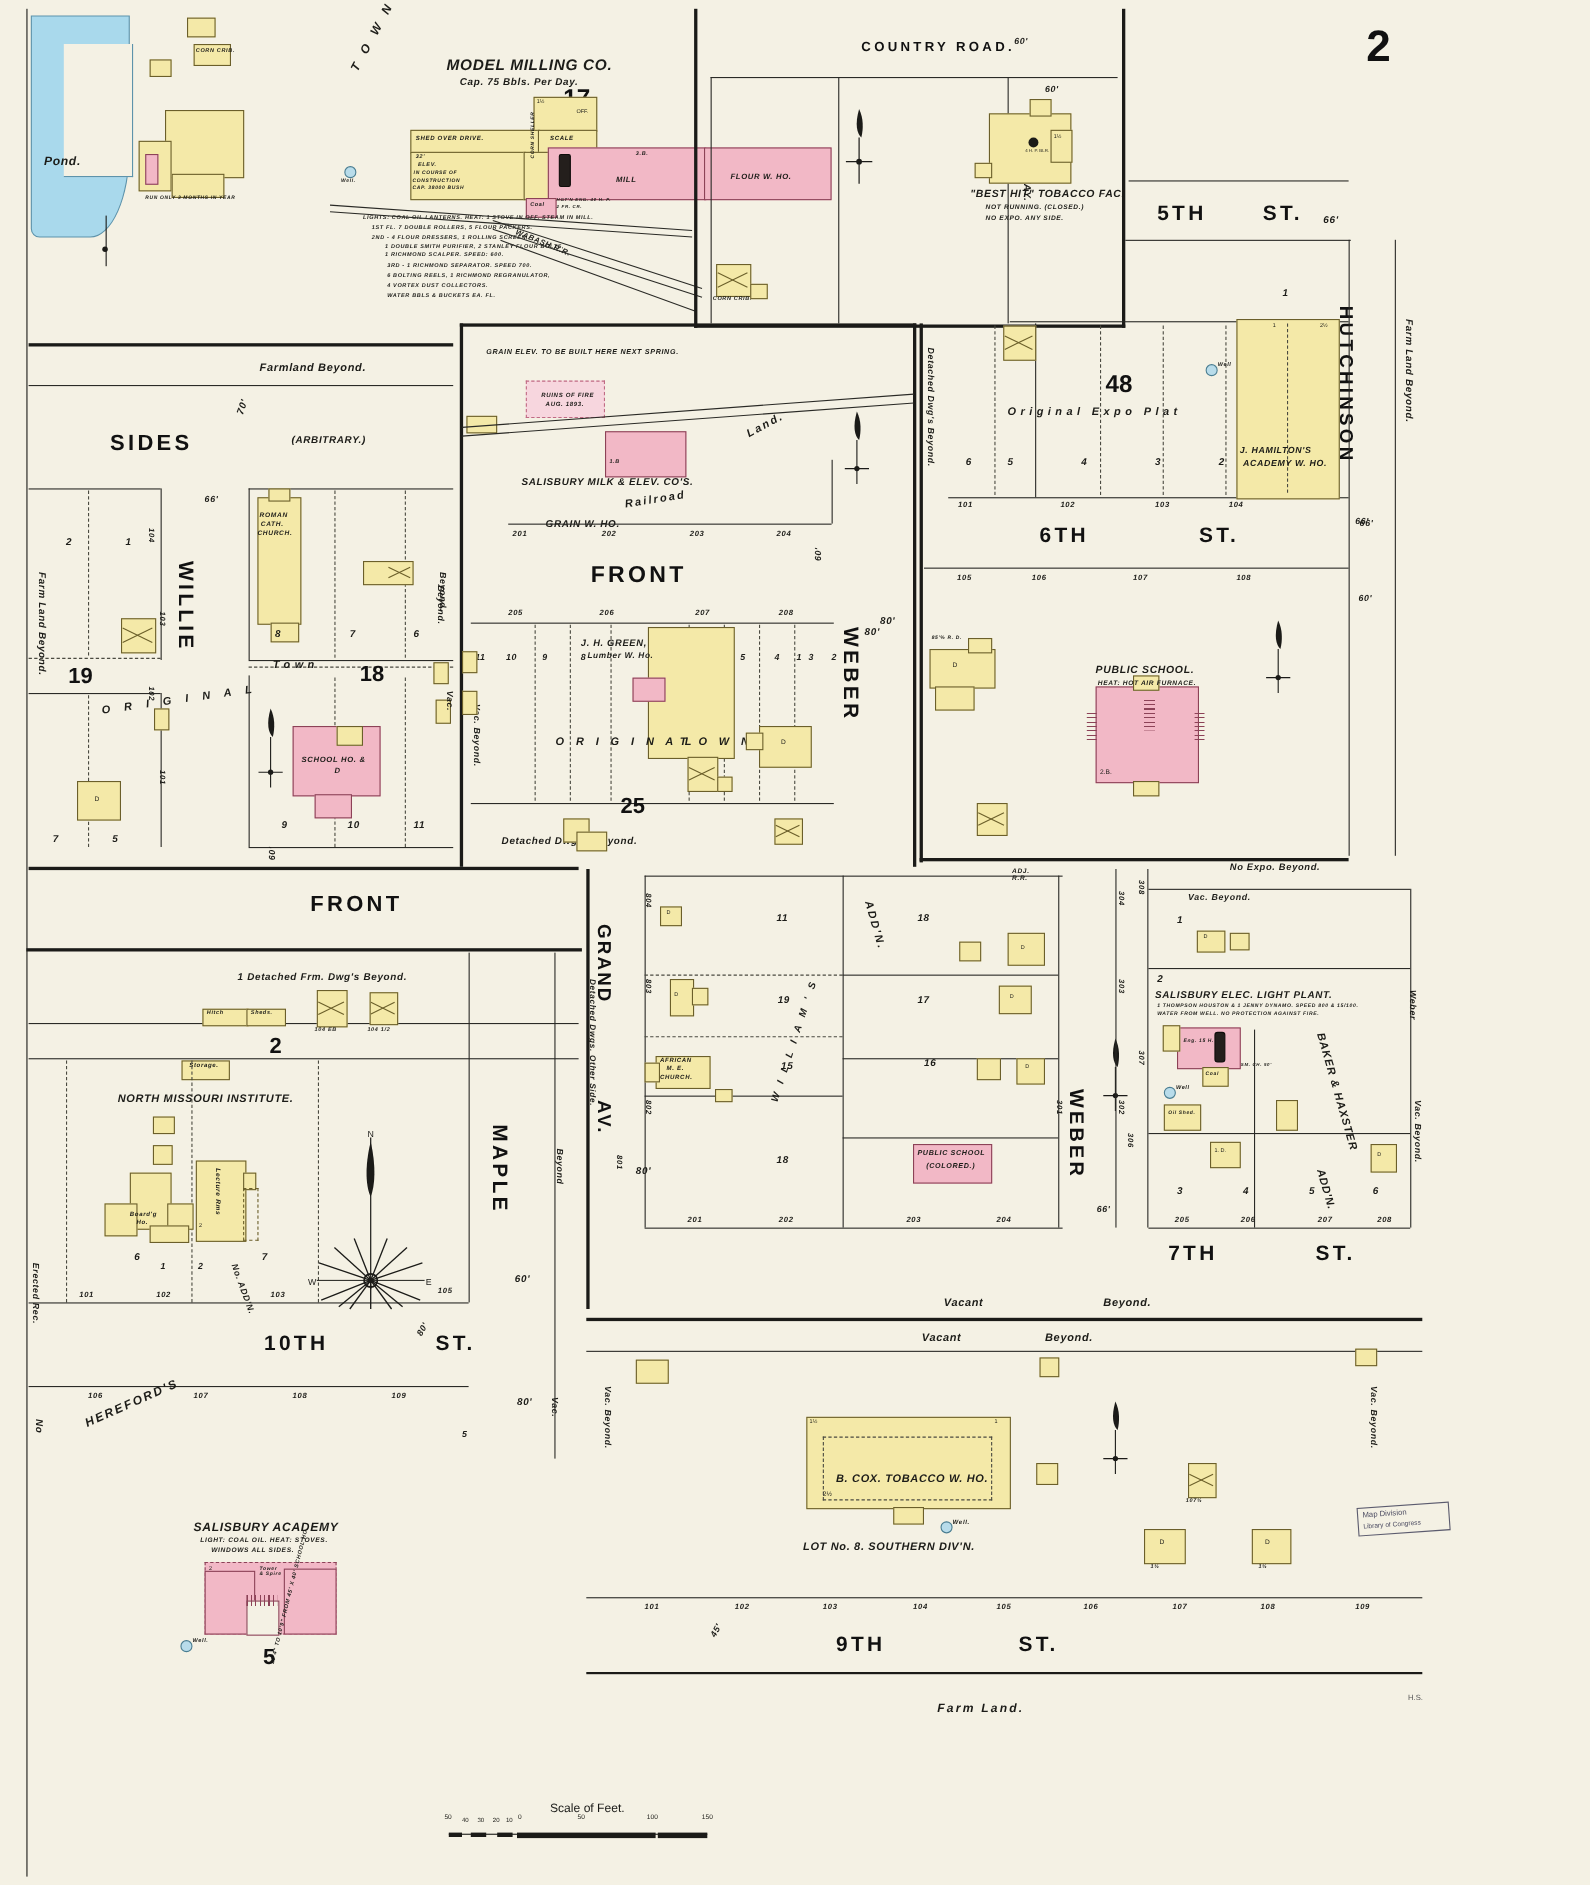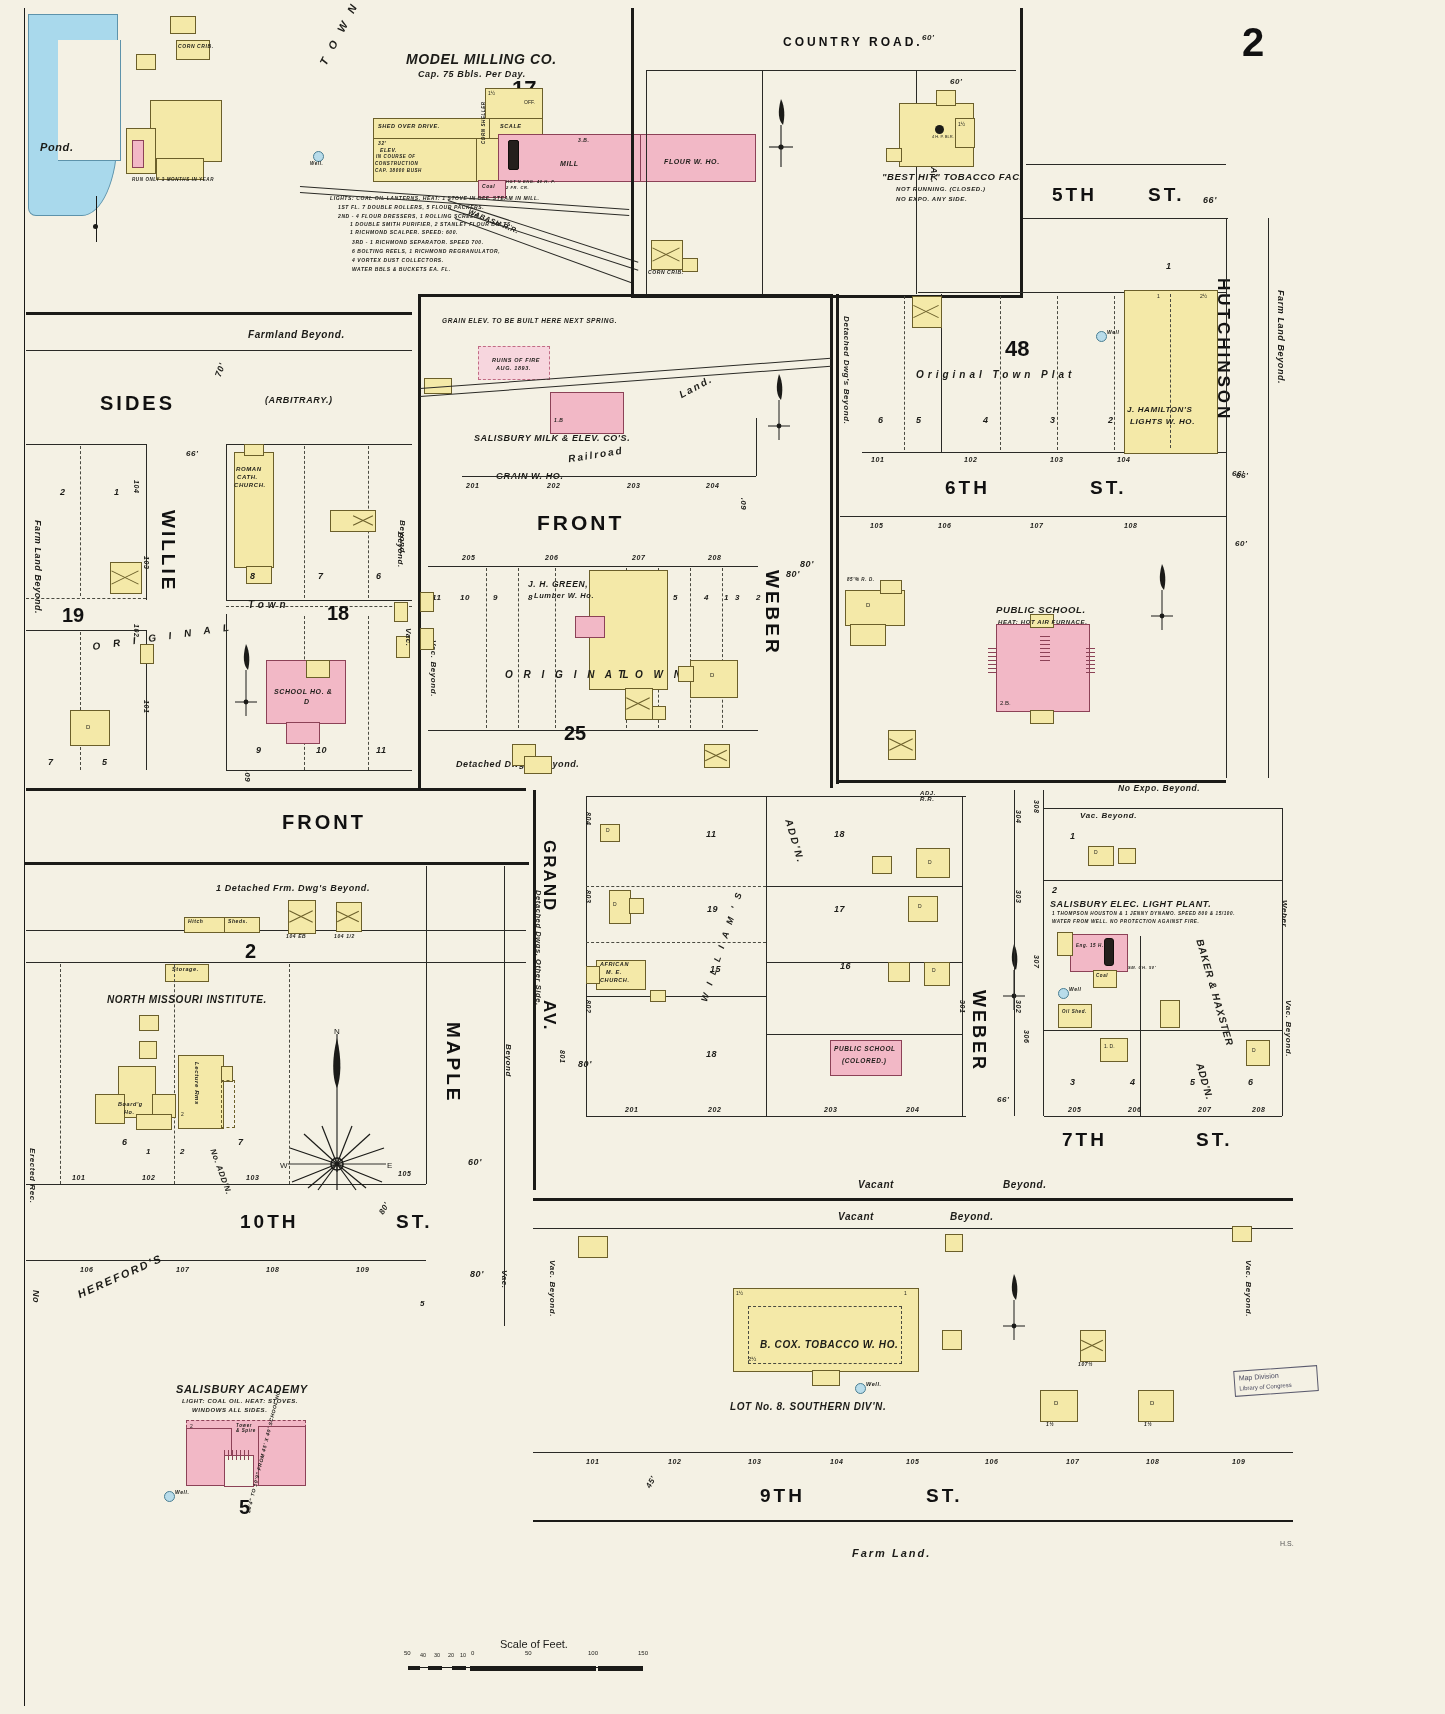--- a/index.html
+++ b/index.html
@@ -172,21 +172,21 @@
   <div class="ln" style="left:1023px;top:218px;width:205px;height:1px;"></div>
 
   <div class="txt stname" style="left:1232px;top:278px;font-size:17px;transform:rotate(90deg);transform-origin:left top;">HUTCHINSON</div>
   <div class="ln" style="left:1226px;top:218px;width:1px;height:560px;"></div>
   <div class="ln" style="left:1268px;top:218px;width:1px;height:560px;"></div>
   <div class="txt hand" style="left:1236px;top:472px;font-size:8px;">66'</div>
   <div class="txt hand" style="left:1285px;top:290px;font-size:9px;transform:rotate(90deg);transform-origin:left top;">Farm  Land  Beyond.</div>
   <div class="txt hand" style="left:1235px;top:540px;font-size:8px;">60'</div>
 
   <div class="ln thick" style="left:26px;top:312px;width:386px;height:3px;"></div>
-  <div class="txt hand" style="left:220px;top:330px;font-size:10px;padding-left:28px;">Farmland  Beyond.</div>
+  <div class="txt hand" style="left:208px;top:330px;font-size:10px;padding-left:28px;">Farmland  Beyond.</div>
   <div class="ln" style="left:26px;top:350px;width:386px;height:1px;"></div>
 
   <div class="txt stname" style="left:100px;top:393px;font-size:20px;">SIDES</div>
   <div class="txt hand" style="left:214px;top:375px;font-size:9px;transform:rotate(-70deg);transform-origin:left top;">70'</div>
   <div class="txt hand" style="left:265px;top:396px;font-size:9px;">(ARBITRARY.)</div>
 
   <div class="txt stname" style="left:178px;top:510px;font-size:19px;transform:rotate(90deg);transform-origin:left top;">WILLIE</div>
   <div class="txt hand" style="left:186px;top:450px;font-size:8px;">66'</div>
 
   <div class="ln" style="left:26px;top:444px;width:120px;height:1px;"></div>
@@ -340,21 +340,21 @@
   <div class="ln" style="left:918px;top:292px;width:308px;height:1px;"></div>
   <div class="ln" style="left:862px;top:452px;width:364px;height:1px;"></div>
   <div class="dash" style="left:904px;top:296px;height:154px;"></div>
   <div class="ln vl" style="left:941px;top:294px;height:158px;"></div>
   <div class="dash" style="left:1000px;top:296px;height:154px;"></div>
   <div class="dash" style="left:1057px;top:296px;height:154px;"></div>
   <div class="dash" style="left:1114px;top:296px;height:154px;"></div>
   <div class="yel" style="left:912px;top:296px;width:28px;height:30px;"></div>
   <div class="xmark" style="left:912px;top:296px;width:28px;height:30px;"></div>
   <div class="blknum" style="position:absolute;left:1005px;top:336px;font-size:22px;">48</div>
-  <div class="txt hand" style="left:916px;top:370px;font-size:10px;letter-spacing:4px;">Original Town Plat</div>
+  <div class="txt hand" style="left:916px;top:370px;font-size:10px;letter-spacing:4px;">Original Expo Plat</div>
   <div class="well" style="left:1096px;top:331px;"></div>
   <div class="txt tiny hand" style="left:1107px;top:330px;font-size:5px;">Well</div>
   <div class="txt hand" style="left:878px;top:416px;font-size:9px;">6</div>
   <div class="txt hand" style="left:916px;top:416px;font-size:9px;">5</div>
   <div class="txt hand" style="left:983px;top:416px;font-size:9px;">4</div>
   <div class="txt hand" style="left:1050px;top:416px;font-size:9px;">3</div>
   <div class="txt hand" style="left:1108px;top:416px;font-size:9px;">2</div>
   <div class="txt hand" style="left:1166px;top:262px;font-size:9px;">1</div>
   <div class="txt hand" style="left:871px;top:456px;font-size:7px;">101</div>
   <div class="txt hand" style="left:964px;top:456px;font-size:7px;">102</div>
@@ -366,21 +366,21 @@
     <line x1="14" y1="30" x2="14" y2="70" stroke="#1b1b18" stroke-width="1"></line>
     <line x1="3" y1="56" x2="25" y2="56" stroke="#1b1b18" stroke-width="1"></line>
     <circle cx="14" cy="56" r="2.4" fill="#1b1b18"></circle>
   </svg>
 
   <div class="yel" style="left:1124px;top:290px;width:92px;height:162px;"></div>
   <div class="dash" style="left:1170px;top:294px;height:154px;"></div>
   <div class="txt tiny" style="left:1157px;top:294px;font-size:5px;">1</div>
   <div class="txt tiny" style="left:1200px;top:294px;font-size:5px;">2½</div>
   <div class="txt hand" style="left:1127px;top:406px;font-size:8px;">J. HAMILTON'S</div>
-  <div class="txt hand" style="left:1130px;top:418px;font-size:8px;">LIGHTS W. HO.</div>
+  <div class="txt hand" style="left:1130px;top:418px;font-size:8px;">ACADEMY W. HO.</div>
 
   <div class="txt stname" style="left:945px;top:478px;font-size:19px;">6TH</div>
   <div class="txt stname" style="left:1090px;top:478px;font-size:19px;">ST.</div>
   <div class="txt hand" style="left:1232px;top:470px;font-size:8px;">66'</div>
   <div class="ln" style="left:840px;top:516px;width:386px;height:1px;"></div>
   <div class="txt hand" style="left:870px;top:522px;font-size:7px;">105</div>
   <div class="txt hand" style="left:938px;top:522px;font-size:7px;">106</div>
   <div class="txt hand" style="left:1030px;top:522px;font-size:7px;">107</div>
   <div class="txt hand" style="left:1124px;top:522px;font-size:7px;">108</div>
   <div class="txt hand" style="left:800px;top:560px;font-size:9px;">80'</div>

